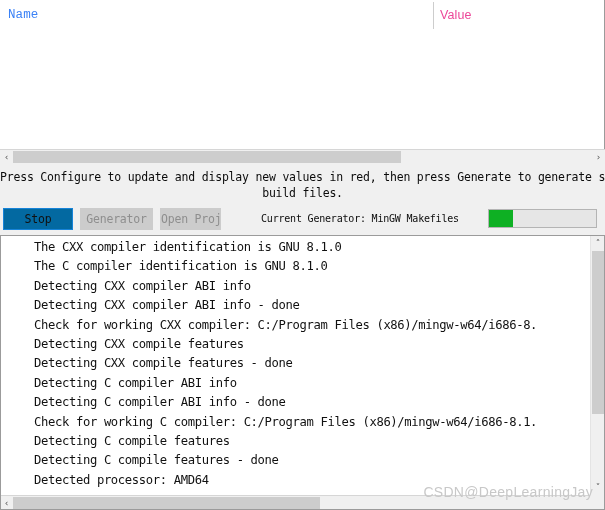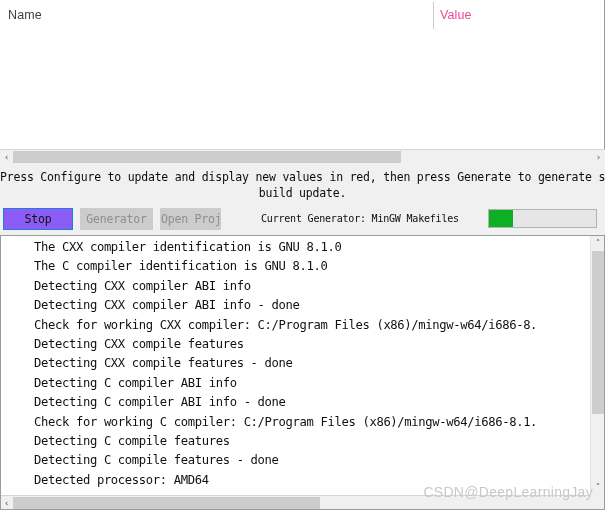--- a/index.html
+++ b/index.html
@@ -46,23 +46,24 @@
     height: 29px;
     background: #ffffff;
     border-bottom: 1px solid #ffffff;
     box-sizing: border-box;
   }
   .col-name {
     position: absolute;
     left: 8px;
     top: 8px;
     font-size: 12.5px;
-    color: #404040;
+    color: #3b82f6;
     letter-spacing: 0.1px;
     white-space: nowrap;
+    font-family: Liberation Mono, monospace;
   }
   .col-value {
     position: absolute;
     left: 440px;
     top: 8px;
     font-size: 12.5px;
     color: #ec4899;
     letter-spacing: 0.1px;
     white-space: nowrap;
   }
@@ -165,21 +166,21 @@
     line-height: 20px;
     text-align: center;
     box-sizing: border-box;
     letter-spacing: -0.2px;
     white-space: nowrap;
     overflow: hidden;
   }
   .btn-stop {
     left: 3px;
     width: 70px;
-    background: #8b5cf6;
+    background: #0369a1;
     border: 1px solid #1683d8;
     color: #111;
   }
   .btn-generate {
     left: 80px;
     width: 73px;
     background: #cccccc;
     border: 1px solid #cccccc;
     color: #8e8e8e;
   }
@@ -339,21 +340,21 @@
   <div class="hscroll" style="left:0; top:149px; width:605px;">
     <div class="arrow-btn arrow-left">‹</div>
     <div class="track">
       <div class="thumb" style="left:0; width:388px;"></div>
     </div>
     <div class="arrow-btn arrow-right">›</div>
   </div>
 
   <div class="instructions">
     <span class="ln">Press Configure to update and display new values in red, then press Generate to generate selected</span>
-    <span class="ln">build update.</span>
+    <span class="ln">build files.</span>
   </div>
 
   <div class="buttonbar">
     <div class="btn btn-stop">Stop</div>
     <div class="btn btn-generate">Generator</div>
     <div class="btn btn-openproject">Open Project</div>
     <div class="generator-label">Current Generator: MinGW Makefiles</div>
   </div>
   <div class="progress">
     <div class="fill" style="width: 22%; background: rgb(14, 176, 35);"></div>

